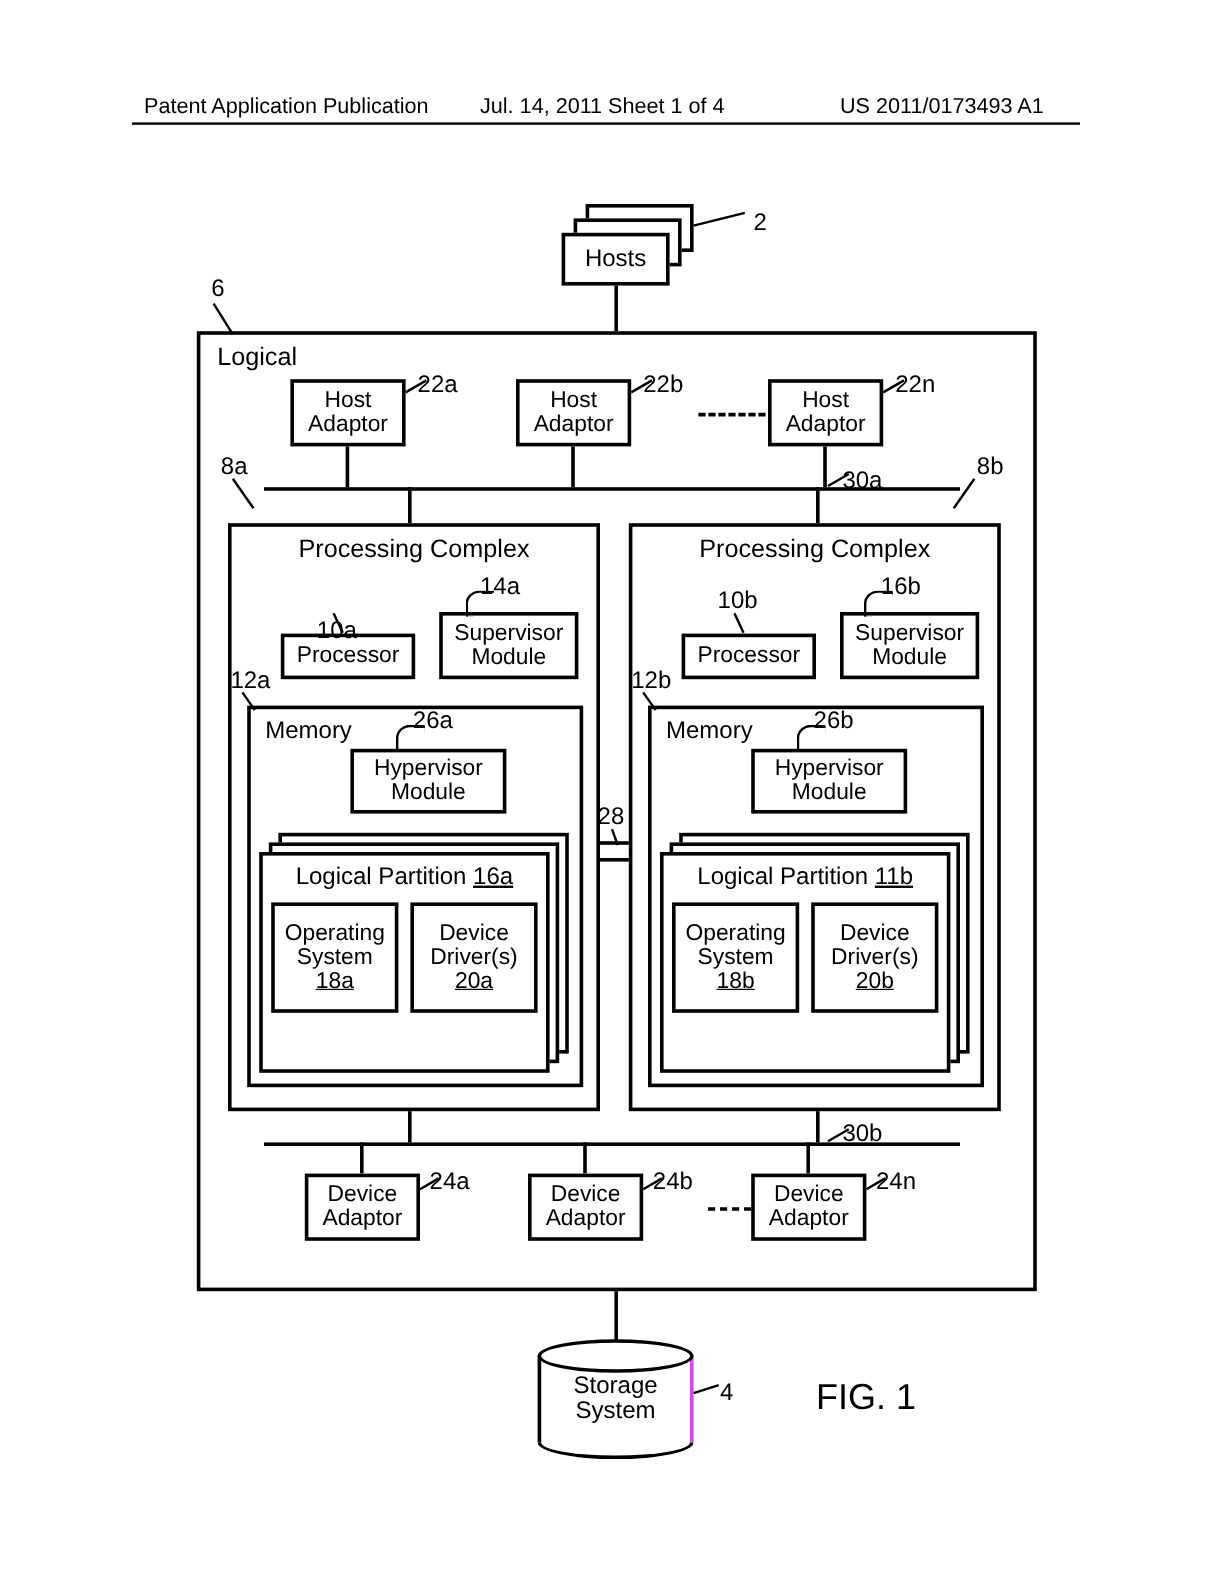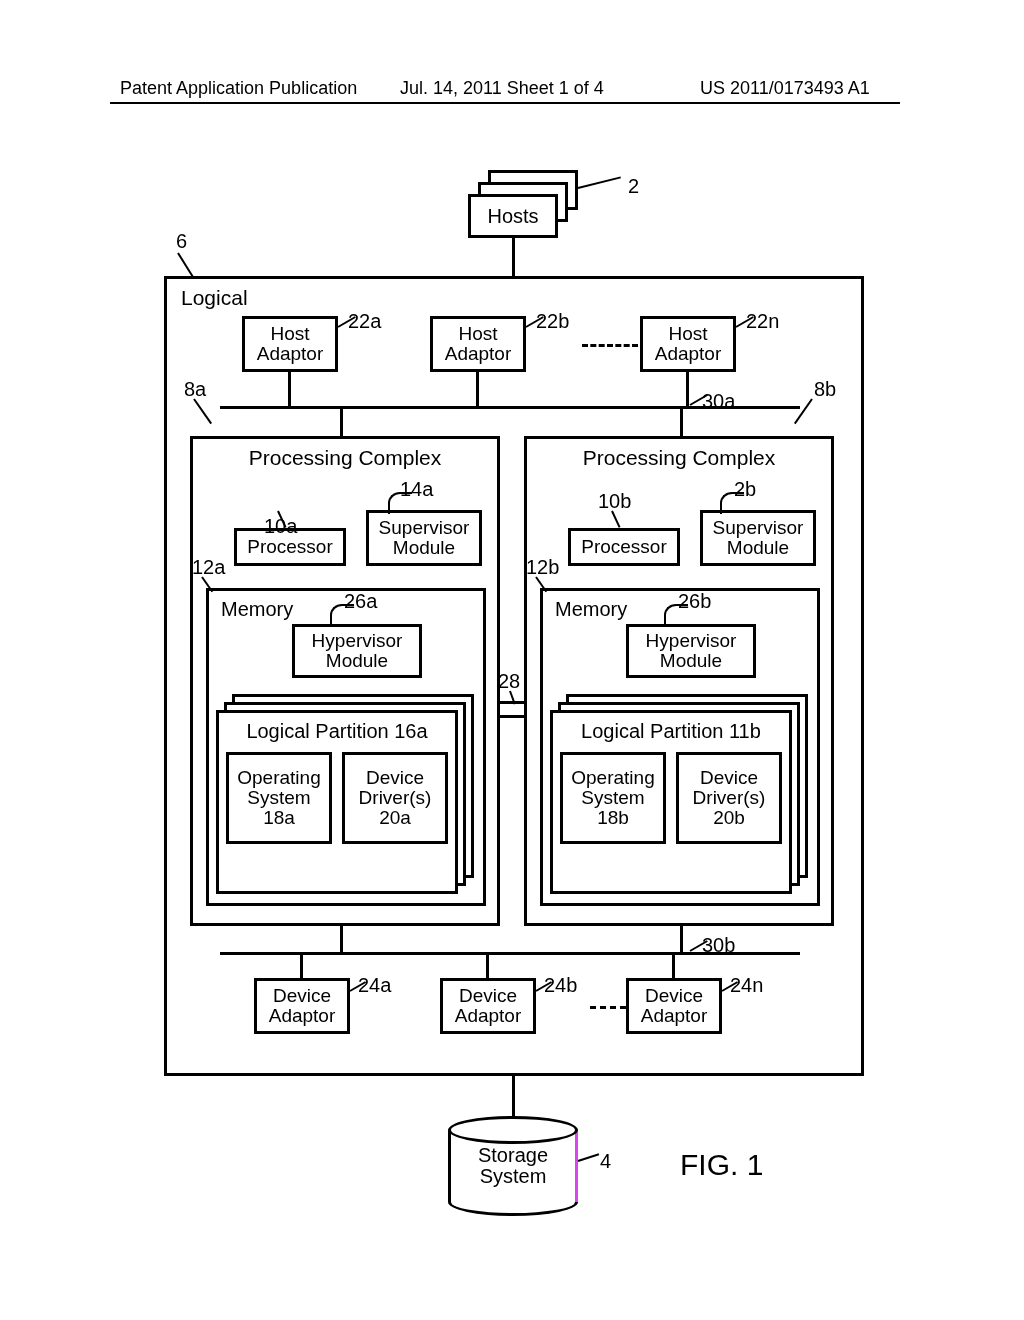--- a/index.html
+++ b/index.html
@@ -63,21 +63,21 @@
     border-radius: 50% 0 0 0;
     background: transparent;
   }
 
   
   .hline { position:absolute; border-top:3px solid #000; }
   .vline { position:absolute; border-left:3px solid #000; }
   .dash  { border-top:3px dashed #000; }
 
   
-  .ul { }
+  .ul { text-decoration: underline; }
 
   
   .cyl {
     position: absolute;
     width: 130px; height: 100px;
   }
   .cyl .body {
     position:absolute; left:0; right:0; top:14px; bottom:14px;
     border-left:3px solid #000; border-right:3px solid #d946ef; background:#fff;
     display:flex; align-items:center; justify-content:center; text-align:center;
@@ -201,21 +201,21 @@
   </div>
 
   <div class="box small" style="left:568px; top:528px; width:112px; height:38px;">
       <span>Processor</span>
     </div>
   <span class="ref" style="left:598px; top:490px;">10b</span>
   <div class="lead" style="left:612px; top:510px; width:18px; transform:rotate(65deg);"></div>
 
   <div class="box small" style="left:700px; top:510px; width:116px; height:56px; white-space:pre;"><span>Supervisor
 Module</span></div>
-  <span class="ref" style="left:734px; top:478px;">2b</span>
+  <span class="ref" style="left:734px; top:478px;">16b</span>
   <div class="lead-arc" style="left:720px; top:492px; width:24px; height:22px;"></div>
 
   <div class="box" style="left:540px; top:588px; width:280px; height:318px; justify-content:flex-start; align-items:flex-start; padding:8px 12px;">
     <span>Memory</span>
   </div>
   <span class="ref" style="left:526px; top:556px;">12b</span>
   <div class="lead" style="left:536px; top:576px; width:18px; transform:rotate(55deg);"></div>
 
   <div class="box small" style="left:626px; top:624px; width:130px; height:54px; white-space:pre;"><span>Hypervisor
 Module</span></div>

